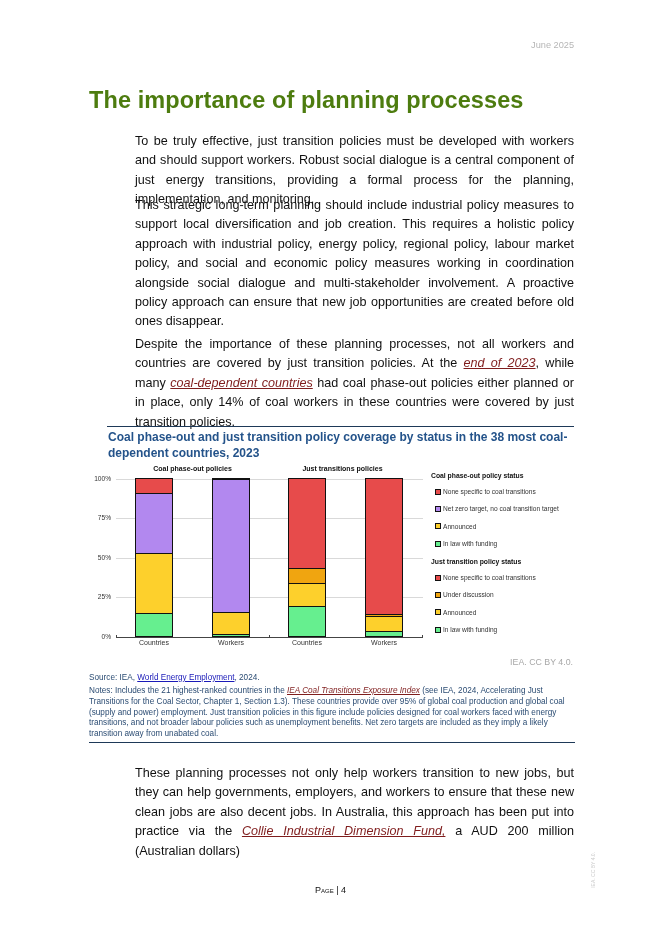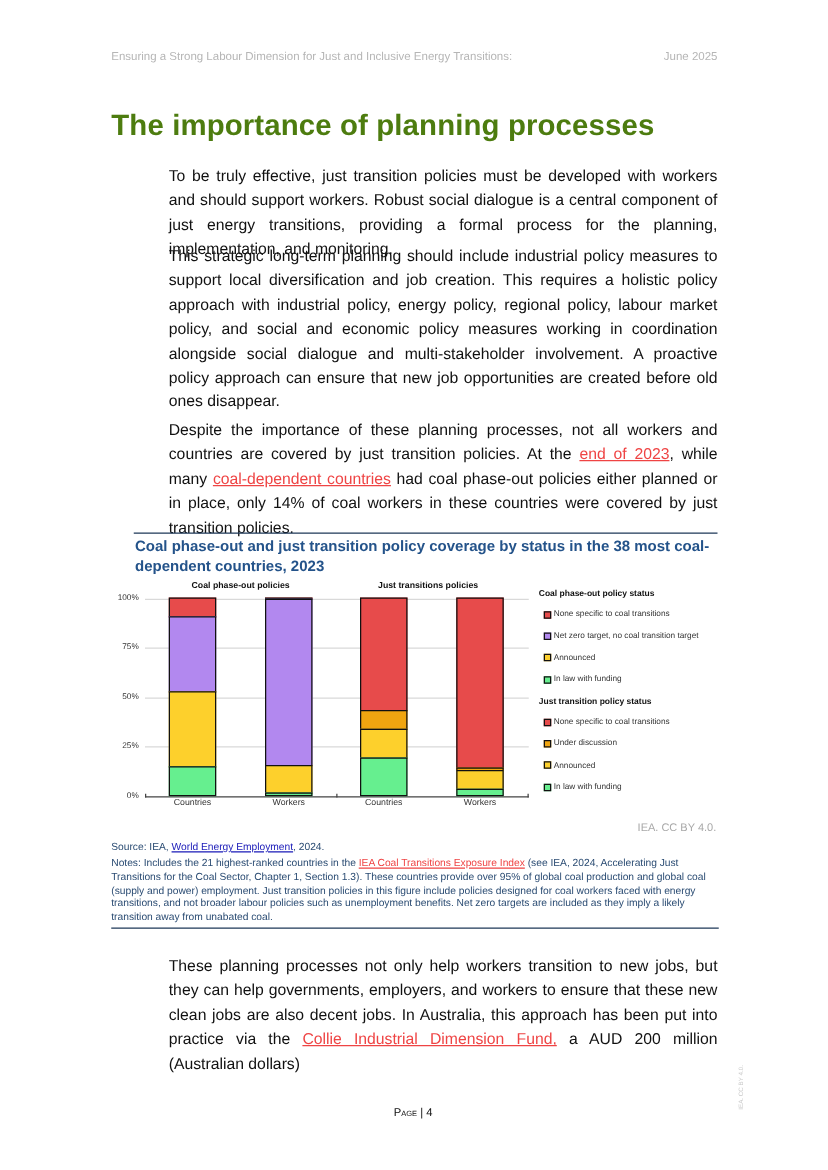--- a/index.html
+++ b/index.html
@@ -1,21 +1,21 @@
 <!DOCTYPE html>
 <html><head>
 <meta charset="utf-8">
 <style>
   html, body { margin: 0; padding: 0; background: #ffffff; }
   body { width: 662px; height: 936px; position: relative; overflow: hidden; font-family: "Liberation Sans", sans-serif; color: #111; }
   .running-header { position: absolute; left: 89px; top: 39px; width: 485px; font-size: 9.2px; color: #b6b6b6; line-height: 13px; }
   .running-header .date { position: absolute; right: 0; top: 0; }
   .page-title { position: absolute; left: 89px; top: 87px; margin: 0; font-size: 23.5px; font-weight: bold; color: #4d7c0f; letter-spacing: 0.1px; }
   .body-para { position: absolute; left: 135px; width: 439px; font-size: 12.6px; line-height: 19.4px; text-align: justify; color: #111; margin: 0; }
-  .body-para a, .notes a { color: #ef4444; text-decoration: underline; }
+  .body-para a, .notes a { color: #7f1d1d; text-decoration: underline; font-style: italic; }
   #p1 { top: 132px; }
   #p2 { top: 196px; }
   #p3 { top: 335px; }
   #p4 { top: 764px; }
 
   .figure-top-rule { position: absolute; left: 107px; top: 426px; width: 467px; height: 1.3px; background: #1e3958; }
   .figure-title { position: absolute; left: 108px; top: 429px; width: 466px; font-size: 12px; font-weight: bold; color: #24538a; line-height: 16px; }
 
   .chart { position: absolute; left: 85px; top: 460px; width: 345px; height: 195px; }
   .panel-title { position: absolute; top: 5px; font-size: 7px; font-weight: bold; color: #111; text-align: center; }
@@ -39,21 +39,20 @@
   .figure-bottom-rule { position: absolute; left: 89px; top: 742px; width: 486px; height: 1.3px; background: #1e3958; }
 
   .page-footer { position: absolute; left: 315px; top: 885px; font-size: 9px; color: #111; }
   .page-footer .sc { font-size: 7px; }
   .side-license { position: absolute; left: 590px; top: 852px; font-size: 5px; color: #c9c9c9; writing-mode: vertical-rl; transform: rotate(180deg); }
 </style>
 </head>
 <body>
 
 <div class="running-header">
-  <div>Ensuring a Strong Labour Dimension for Just and Inclusive Energy Transitions:</div>
   <div class="date">June 2025</div>
 </div>
 
 <h1 class="page-title">The importance of planning processes</h1>
 
 <p class="body-para" id="p1"> To be truly effective, just transition policies must be developed with workers and should support workers. Robust social dialogue is a central component of just energy transitions, providing a formal process for the planning, implementation, and monitoring.</p>
 <p class="body-para" id="p2">This strategic long-term planning should include industrial policy measures to support local diversification and job creation. This requires a holistic policy approach with industrial policy, energy policy, regional policy, labour market policy, and social and economic policy measures working in coordination alongside social dialogue and multi-stakeholder involvement. A proactive policy approach can ensure that new job opportunities are created before old ones disappear.</p>
 <p class="body-para" id="p3"><span>Despite the importance of these planning processes, not all workers and countries are covered by just transition policies. At the </span><a href="#">end of 2023</a><span>, while many </span><a href="#">coal-dependent countries</a><span> had coal phase-out policies either planned or in place, only 14% of coal workers in these countries were covered by just transition policies.</span></p>
 
 <div class="figure-top-rule"></div>

